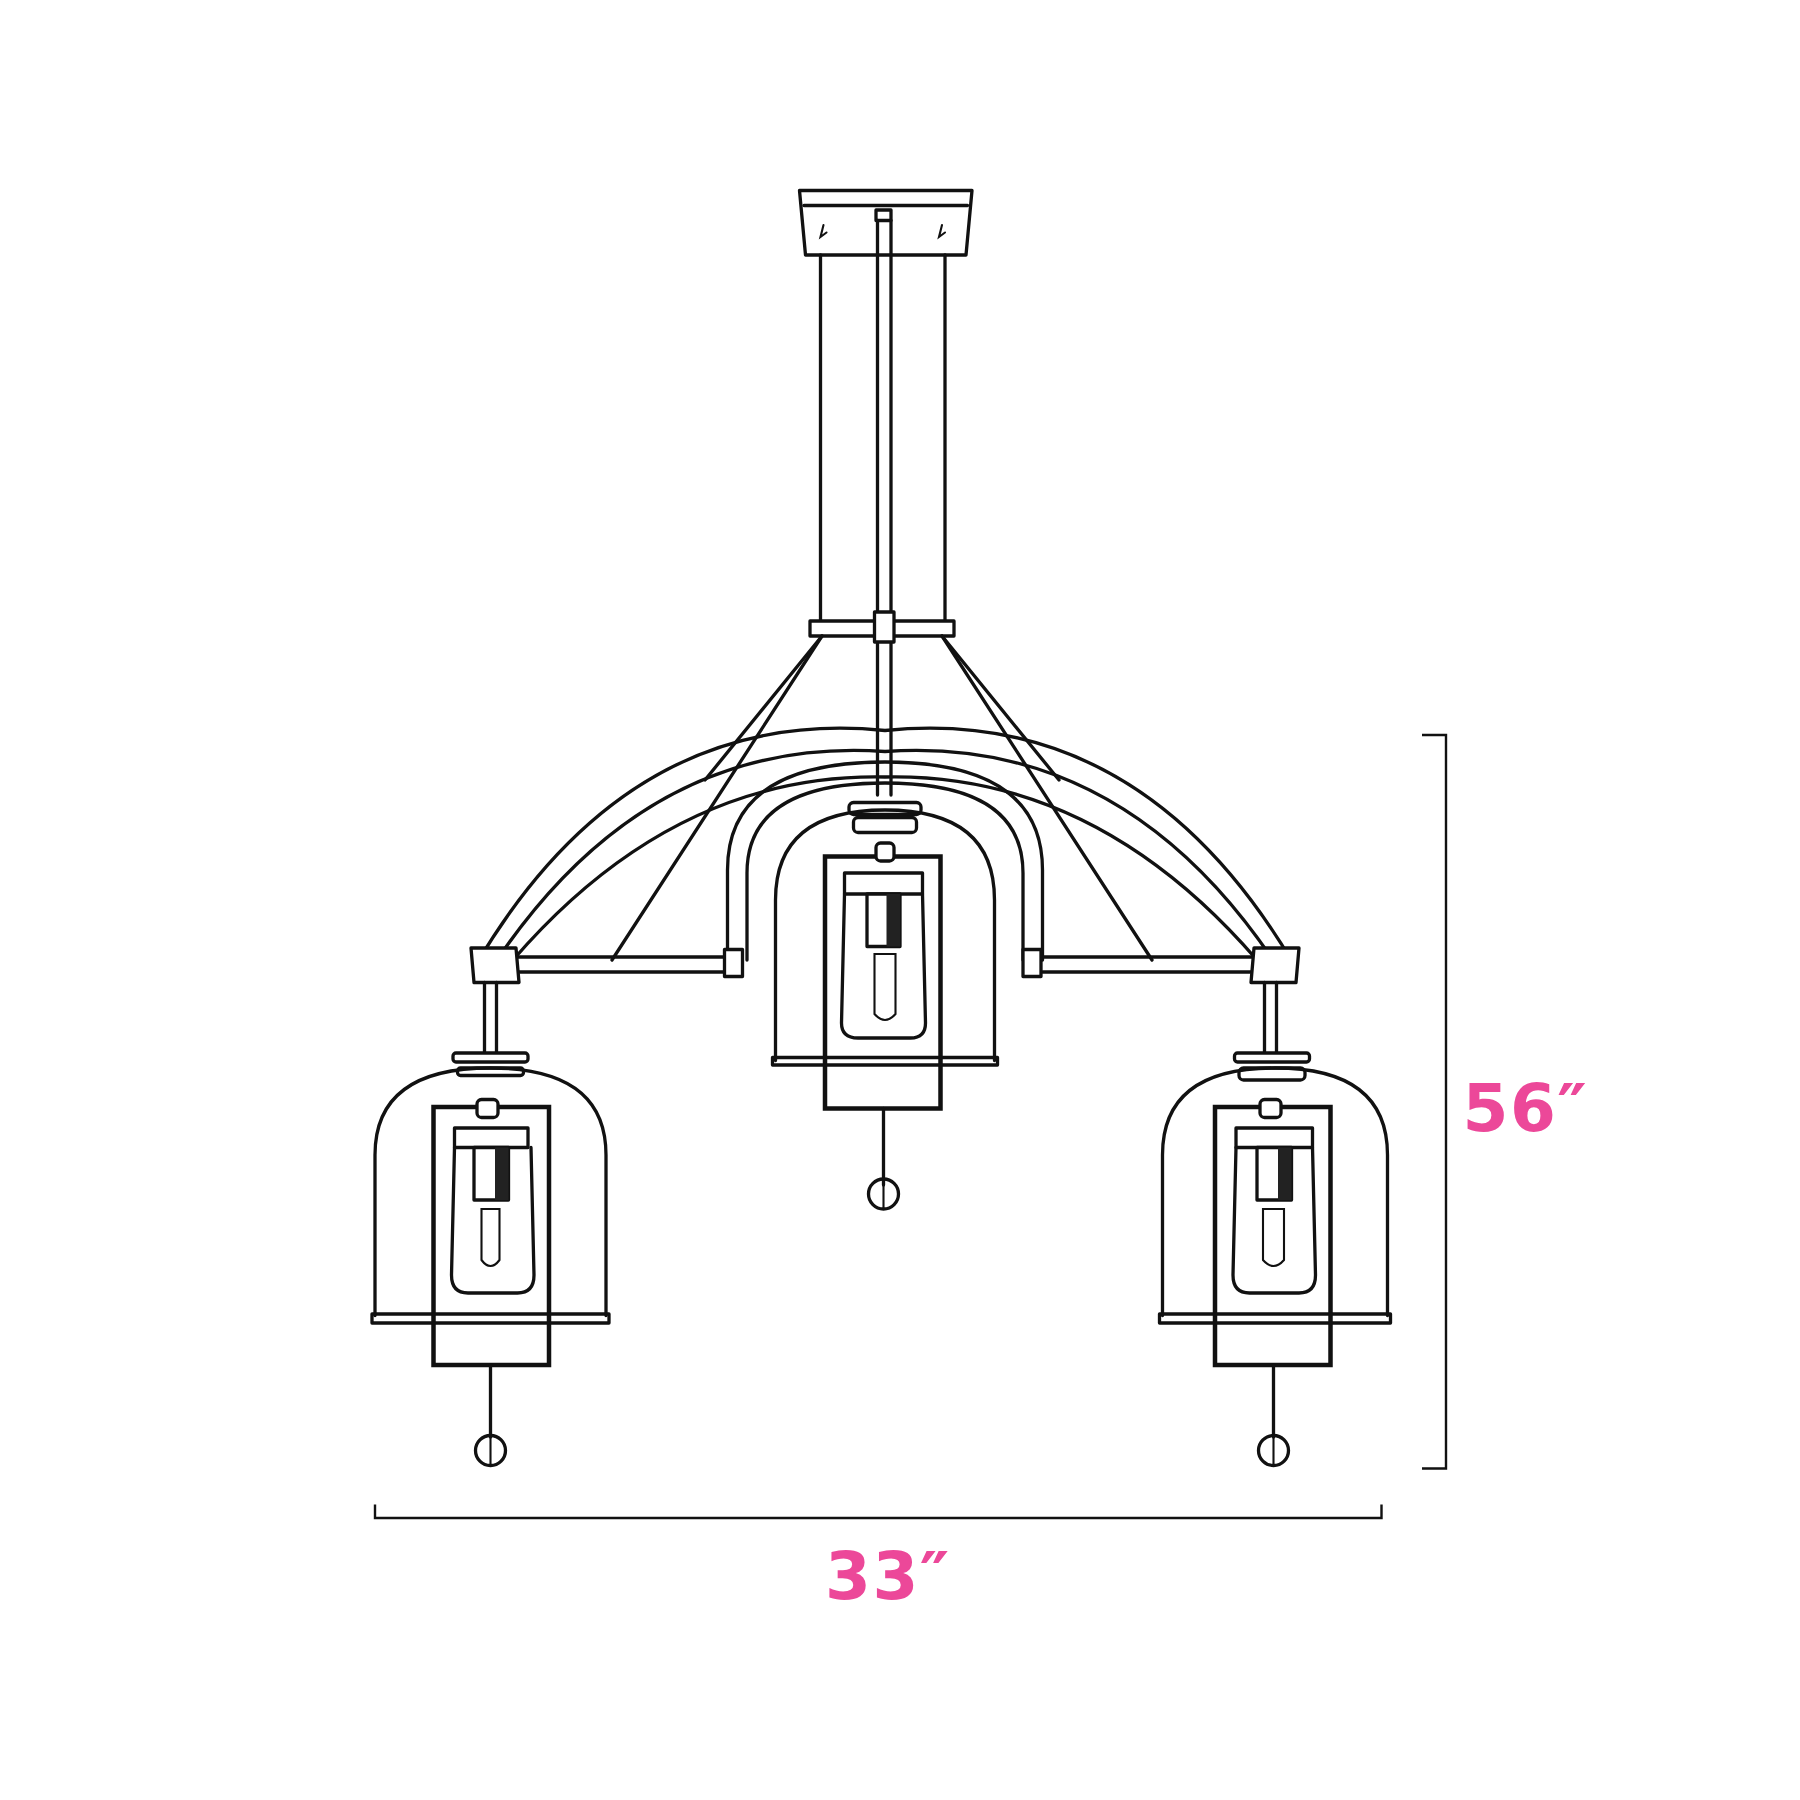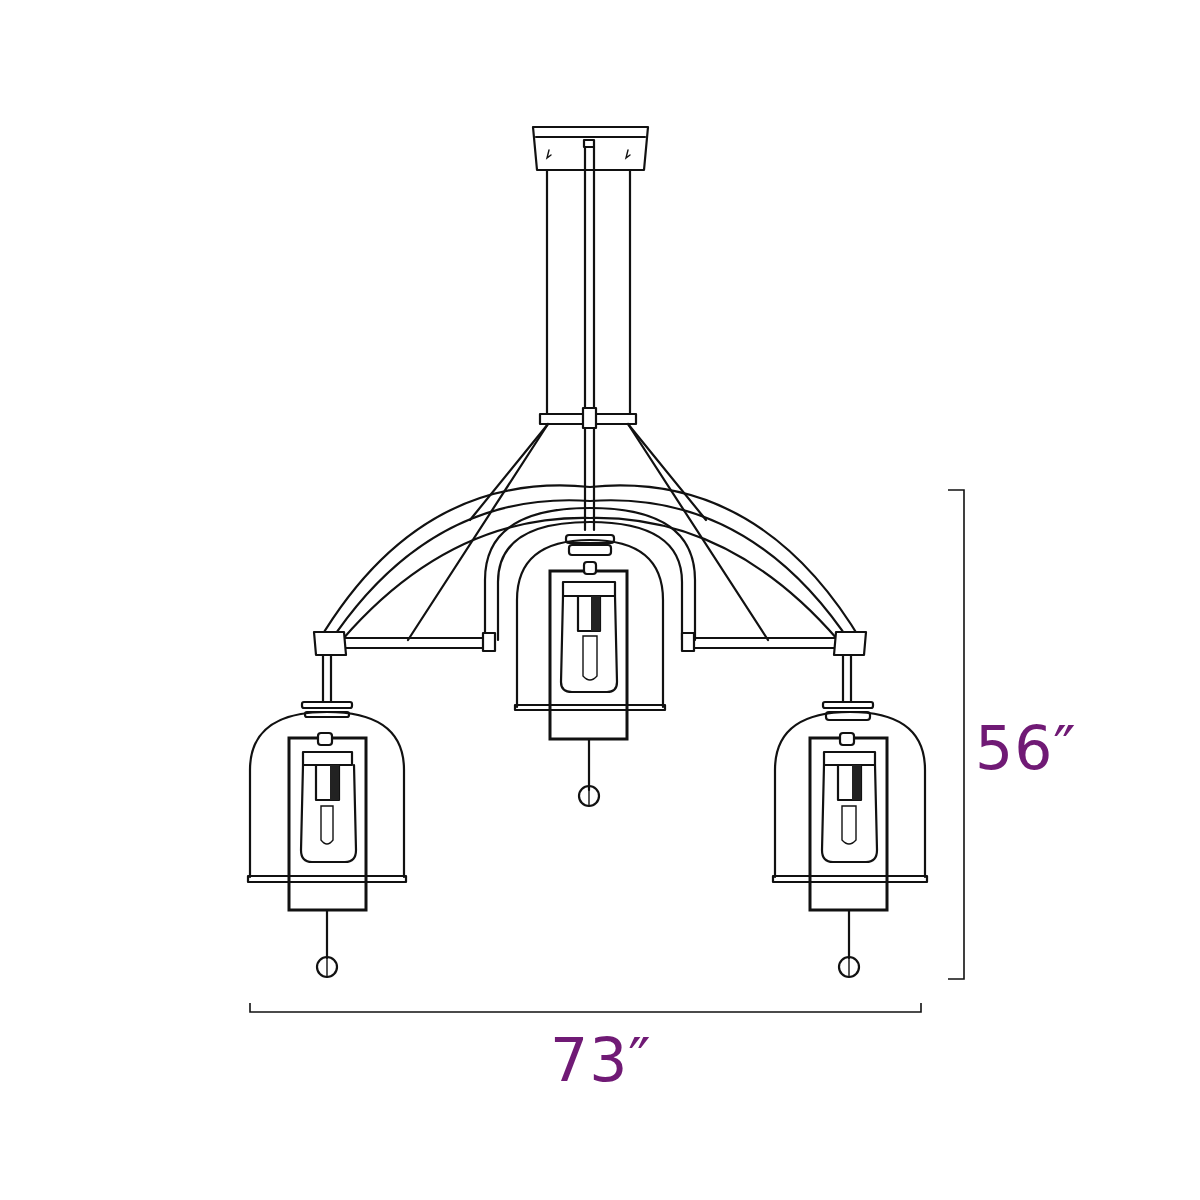--- a/index.html
+++ b/index.html
@@ -4,21 +4,21 @@
   <style>
     html, body { margin: 0; padding: 0; background: #ffffff; }
     body { width: 1200px; height: 1200px; position: relative; overflow: hidden; font-family: "DejaVu Sans", sans-serif; }
     #drawing { position: absolute; left: 0; top: 0; width: 1200px; height: 1200px; }
     .ln { fill: none; stroke: #111; stroke-width: 2.2; stroke-linecap: round; stroke-linejoin: round; }
     .ln-thin { fill: none; stroke: #111; stroke-width: 1.4; stroke-linecap: round; }
     .ln-thick { fill: none; stroke: #111; stroke-width: 3; stroke-linejoin: miter; }
     .fillw { fill: #fff; stroke: #111; stroke-width: 2.2; stroke-linejoin: round; }
     .dark { fill: #222; }
     .dim { fill: none; stroke: #111; stroke-width: 1.6; }
-    .dim-label { position: absolute; font-family: "DejaVu Sans", sans-serif; font-weight: 400; font-size: 60px; color: #701a75; letter-spacing: 1px; line-height: 1; }
+    .dim-label { position: absolute; font-family: "DejaVu Sans", sans-serif; font-weight: 700; font-size: 44px; color: #ec4899; letter-spacing: 1px; line-height: 1; }
     #dim-height-label { left: 975px; top: 718px; }
     #dim-width-label { left: 550px; top: 1030px; }
   </style>
 </head>
 <body>
 
 <svg id="drawing" viewBox="0 0 1200 1200" xmlns="http://www.w3.org/2000/svg">
 
   <g>
     <path class="ln" d="M533 127 L648 127 L644 170 L537 170 Z"></path>
@@ -126,13 +126,13 @@
 
   <g>
     <polyline class="dim" points="948,490 964,490 964,979 948,979"></polyline>
   </g>
   <g>
     <polyline class="dim" points="250,1003 250,1012 921,1012 921,1003"></polyline>
   </g>
 </svg>
 
 <div id="dim-height-label" class="dim-label">56″</div>
-<div id="dim-width-label" class="dim-label">73″</div>
+<div id="dim-width-label" class="dim-label">33″</div>
 
 </body></html>

